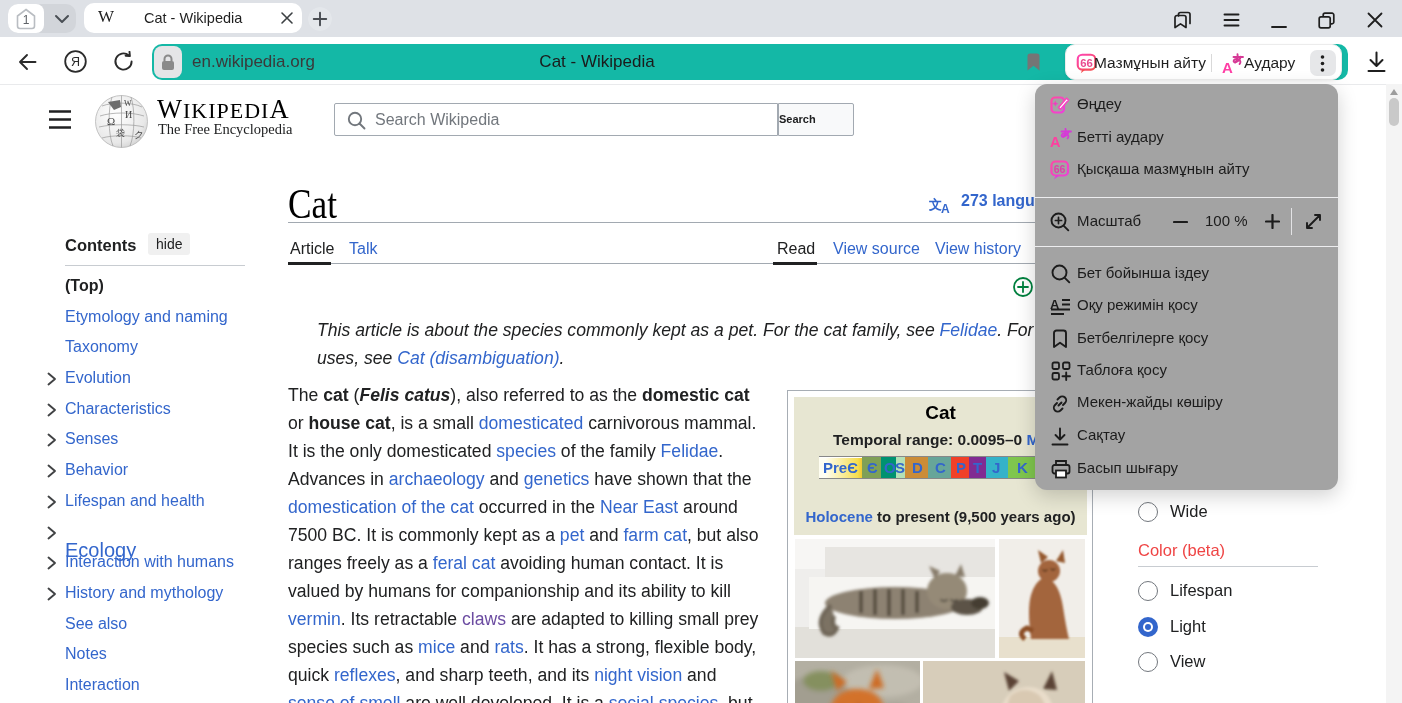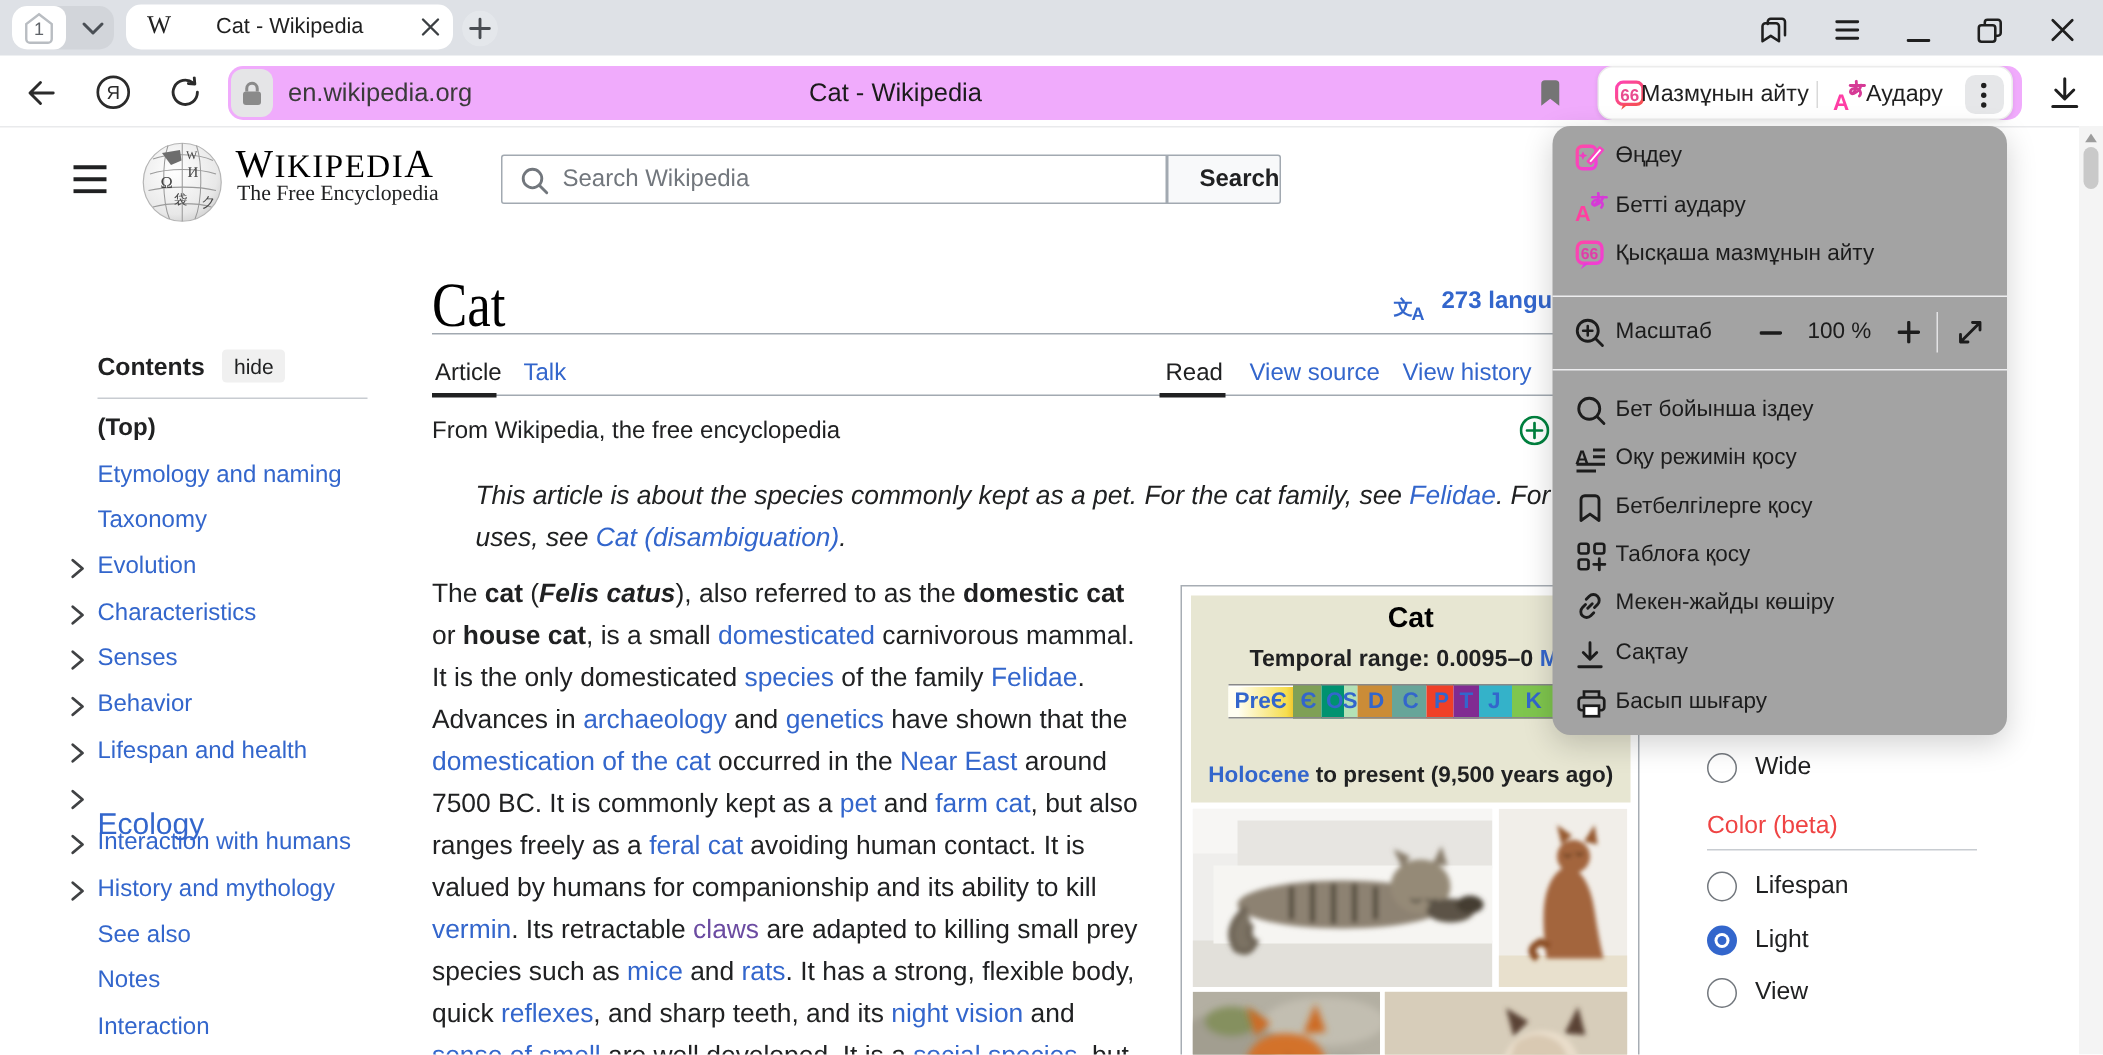--- a/index.html
+++ b/index.html
@@ -9,21 +9,21 @@
 
 #tabbar { position:absolute; left:0; top:0; width:1402px; height:37px; background:#dee1e6; }
 #grouppill { position:absolute; left:8px; top:4px; width:68px; height:29px; background:#d2d5da; border-radius:10px; }
 #grouppill .one { position:absolute; left:0; top:0; width:36px; height:29px; background:#fff; border-radius:10px 8px 8px 10px; display:flex; align-items:center; justify-content:center; font-size:13px; color:#5f6368; }
 #tab { position:absolute; left:84px; top:3px; width:218px; height:30px; background:#fff; border-radius:10px; }
 #tab .fav { position:absolute; left:14px; top:4px; font-family:"Liberation Serif",serif; font-size:17px; color:#222; }
 #tab .ttl { position:absolute; left:60px; top:7px; font-size:14.5px; color:#1f1f1f; }
 #newtab { position:absolute; left:310px; top:8px; width:24px; height:24px; border-radius:50%; }
 
 #toolbar { position:absolute; left:0; top:40px; width:1402px; height:44px; background:#fff; }
-#addr { position:absolute; left:152px; top:4px; width:1196px; height:36px; background:#f0abfc; border-radius:10px; }
+#addr { position:absolute; left:152px; top:4px; width:1196px; height:36px; background:#14b8a6; border-radius:10px; }
 #lockpill { position:absolute; left:2px; top:2px; width:28px; height:32px; background:#e5e5e7; border-radius:8px; }
 #urltext { position:absolute; left:40px; top:8px; font-size:17px; color:#3a3a3a; }
 #pagetitle { position:absolute; left:195px; width:500px; top:8px; text-align:center; font-size:17px; color:#1b1b1b; }
 #toolpill { position:absolute; left:1065px; top:4px; width:277px; height:36px; background:#fff; border:1px solid #ececec; border-radius:10px; box-shadow:0 1px 3px rgba(0,0,0,.08); }
 
 #page { position:absolute; left:0; top:84px; width:1402px; height:619px; background:#fff; }
 .wlink { color:#3366cc; text-decoration:none; }
 .vlink { color:#6b4ba1; }
 
 #h1cat { position:absolute; left:288px; top:96px; font-family:"Liberation Serif",serif; font-size:42px; font-weight:normal; color:#000; transform:scaleX(0.84); transform-origin:left top; }
@@ -176,21 +176,21 @@
   </svg>
   <div class="abs" style="left:157px;top:10px;font-family:'Liberation Serif',serif;font-size:26.5px;letter-spacing:1px;color:#000">W<span style="font-size:22px">IKIPEDI</span>A</div>
   <div class="abs" style="left:158px;top:37px;font-family:'Liberation Serif',serif;font-size:14.5px;color:#202122">The Free Encyclopedia</div>
   <div class="abs" style="left:334px;top:19px;width:444px;height:33px;border:1px solid #a2a9b1;border-radius:2px 0 0 2px;background:#fff">
     <svg class="abs" style="left:12px;top:7px" width="19" height="19" viewBox="0 0 19 19">
         <circle cx="8" cy="8" r="6.2" fill="none" stroke="#72777d" stroke-width="1.9"></circle>
         <path d="M12.5 12.5 L17.5 17.5" stroke="#72777d" stroke-width="1.9" stroke-linecap="round"></path>
       </svg>
     <span class="abs" style="left:40px;top:7px;font-size:16px;color:#72777d">Search Wikipedia</span>
   </div>
-  <div class="abs" style="left:778px;top:19px;width:76px;height:33px;border:1px solid #a2a9b1;border-radius:0 2px 2px 0;background:#f8f9fa;text-align:right;line-height:31px;font-size:16px;font-weight:bold;color:#202122">Search</div>
+  <div class="abs" style="left:778px;top:19px;width:76px;height:33px;border:1px solid #a2a9b1;border-radius:0 2px 2px 0;background:#f8f9fa;text-align:left;line-height:31px;font-size:11px;font-weight:bold;color:#202122">Search</div>
 
   <div class="abs" style="left:65px;top:152px;font-size:16.5px;font-weight:bold;color:#202122">Contents</div>
   <div class="abs" style="left:148px;top:149px;background:#f0f0f0;border-radius:3px;padding:3px 8px;font-size:14px;color:#202122">hide</div>
   <div class="abs" style="left:65px;top:181px;width:180px;height:1px;background:#c8ccd1"></div>
   <div id="toclist">
       <div class="abs" style="left:65px;top:193px;font-size:16px;font-weight:bold;color:#202122">(Top)</div>
       <div class="abs" style="left:65px;top:224px;font-size:16px;color:#36c">Etymology and naming</div>
       <div class="abs" style="left:65px;top:254px;font-size:16px;color:#36c">Taxonomy</div>
       <svg class="abs" style="left:46px;top:288px" width="11" height="14" viewBox="0 0 11 14">
         <path d="M2.5 1.5 L9 7 L2.5 12.5" fill="none" stroke="#404244" stroke-width="1.9" stroke-linejoin="round" stroke-linecap="round"></path>
@@ -237,21 +237,20 @@
     </svg>
   <div class="abs" style="left:961px;top:108px;font-size:16px;font-weight:bold;color:#36c;white-space:nowrap">273 languages</div>
   <div class="abs" style="left:290px;top:156px;font-size:16px;color:#202122">Article</div>
   <div class="abs" style="left:349px;top:156px;font-size:16px;color:#36c">Talk</div>
   <div class="abs" style="left:777px;top:156px;font-size:16px;color:#202122">Read</div>
   <div class="abs" style="left:833px;top:156px;font-size:16px;color:#36c">View source</div>
   <div class="abs" style="left:935px;top:156px;font-size:16px;color:#36c">View history</div>
   <div class="abs" style="left:288px;top:179px;width:805px;height:1px;background:#a2a9b1"></div>
   <div class="abs" style="left:288px;top:178px;width:43px;height:3px;background:#202122"></div>
   <div class="abs" style="left:773px;top:178px;width:44px;height:3px;background:#202122"></div>
-  <div class="abs" style="left:288px;top:195px;font-size:16px;color:#202122">From Wikipedia, the free encyclopedia</div>
   <svg class="abs" style="left:1013px;top:193px" width="20" height="20" viewBox="0 0 20 20">
       <circle cx="10" cy="10" r="9" fill="none" stroke="#00803e" stroke-width="1.8"></circle>
       <path d="M10 5 V15 M5 10 H15" stroke="#00803e" stroke-width="1.8" stroke-linecap="round"></path>
     </svg>
 
   <div class="abs" style="left:317px;top:232px;font-size:17.6px;line-height:28px;font-style:italic;color:#202122;white-space:nowrap">This article is about the species commonly kept as a pet. For the cat family, see <a class="wlink">Felidae</a>. For other<br>uses, see <a class="wlink">Cat (disambiguation)</a>.</div>
 
   <div id="bodytext" class="abs" style="left:288px;top:297px;width:500px;font-size:17.6px;line-height:28px;color:#202122;white-space:nowrap">The <b>cat</b> (<b><i>Felis catus</i></b>), also referred to as the <b>domestic cat</b><br>or <b>house cat</b>, is a small <a class="wlink">domesticated</a> carnivorous mammal.<br>It is the only domesticated <a class="wlink">species</a> of the family <a class="wlink">Felidae</a>.<br>Advances in <a class="wlink">archaeology</a> and <a class="wlink">genetics</a> have shown that the<br><a class="wlink">domestication of the cat</a> occurred in the <a class="wlink">Near East</a> around<br>7500 BC. It is commonly kept as a <a class="wlink">pet</a> and <a class="wlink">farm cat</a>, but also<br>ranges freely as a <a class="wlink">feral cat</a> avoiding human contact. It is<br>valued by humans for companionship and its ability to kill<br><a class="wlink">vermin</a>. Its retractable <a class="wlink vlink">claws</a> are adapted to killing small prey<br>species such as <a class="wlink">mice</a> and <a class="wlink">rats</a>. It has a strong, flexible body,<br>quick <a class="wlink">reflexes</a>, and sharp teeth, and its <a class="wlink">night vision</a> and<br><a class="wlink">sense of smell</a> are well developed. It is a <a class="wlink">social species</a>, but</div>
 
   <div id="infobox">

